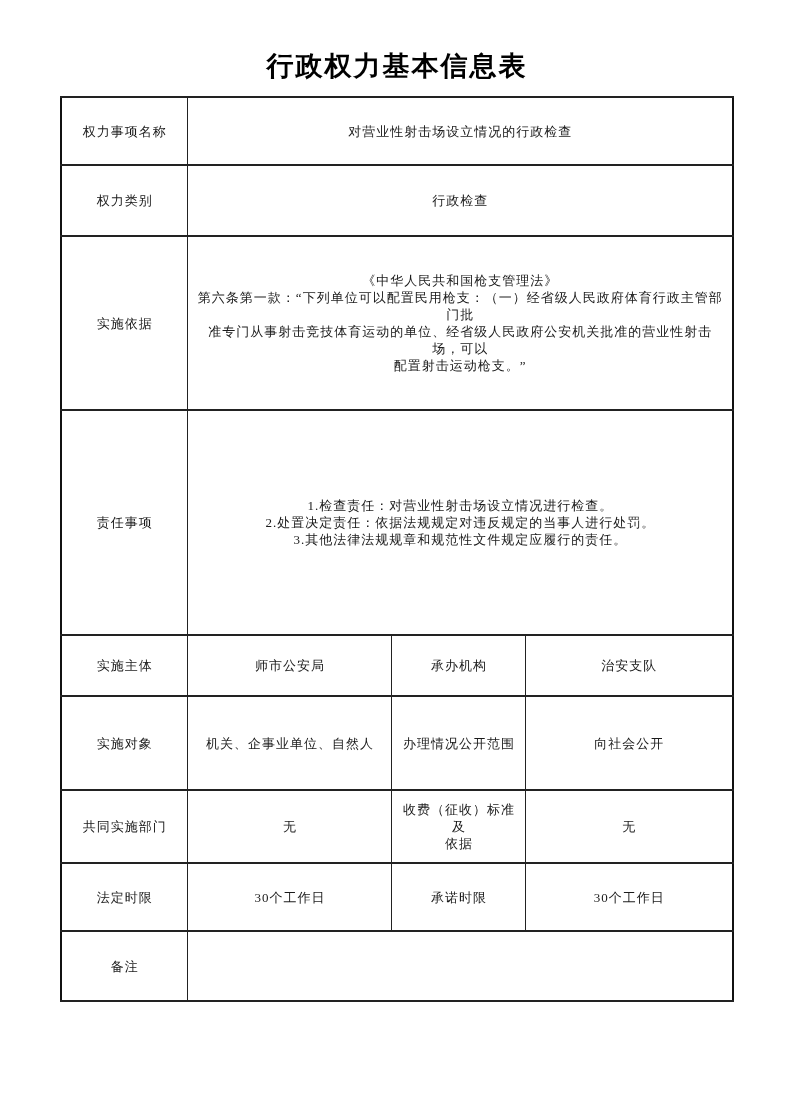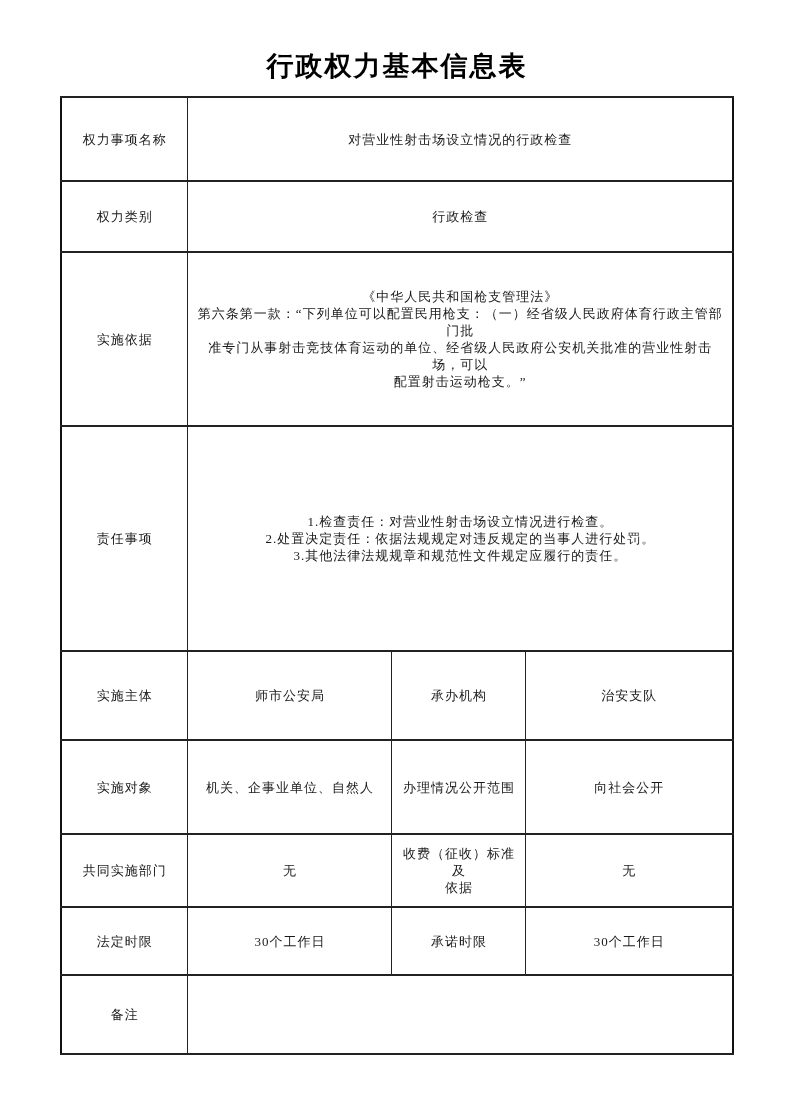--- a/index.html
+++ b/index.html
@@ -50,29 +50,29 @@
     }
     td.cell-value-center {
       text-align: center;
     }
     td.cell-value-left {
       text-align: center;
       padding-left: 8px;
       padding-right: 8px;
     }
     
-    tr.r0 { height: 84px; }
+    tr.r0 { height: 68px; }
     tr.r1 { height: 71px; }
     tr.r2 { height: 174px; }
     tr.r3 { height: 225px; }
-    tr.r4 { height: 89px; }
+    tr.r4 { height: 61px; }
     tr.r5 { height: 94px; }
     tr.r6 { height: 73px; }
     tr.r7 { height: 68px; }
-    tr.r8 { height: 79px; }
+    tr.r8 { height: 70px; }
   </style>
 </head>
 <body>
 
 <h1 class="doc-title">行政权力基本信息表</h1>
 
 <table class="info-table">
   <colgroup>
     <col style="width:127px">
     <col style="width:204px">

